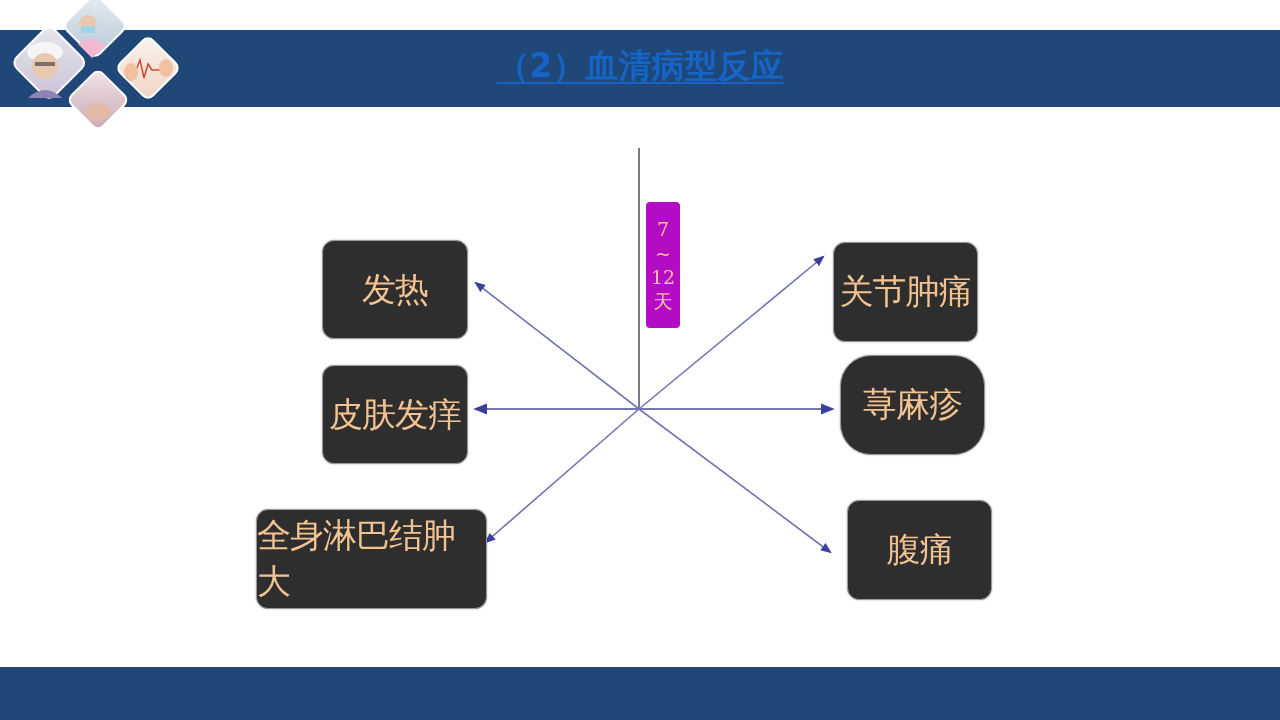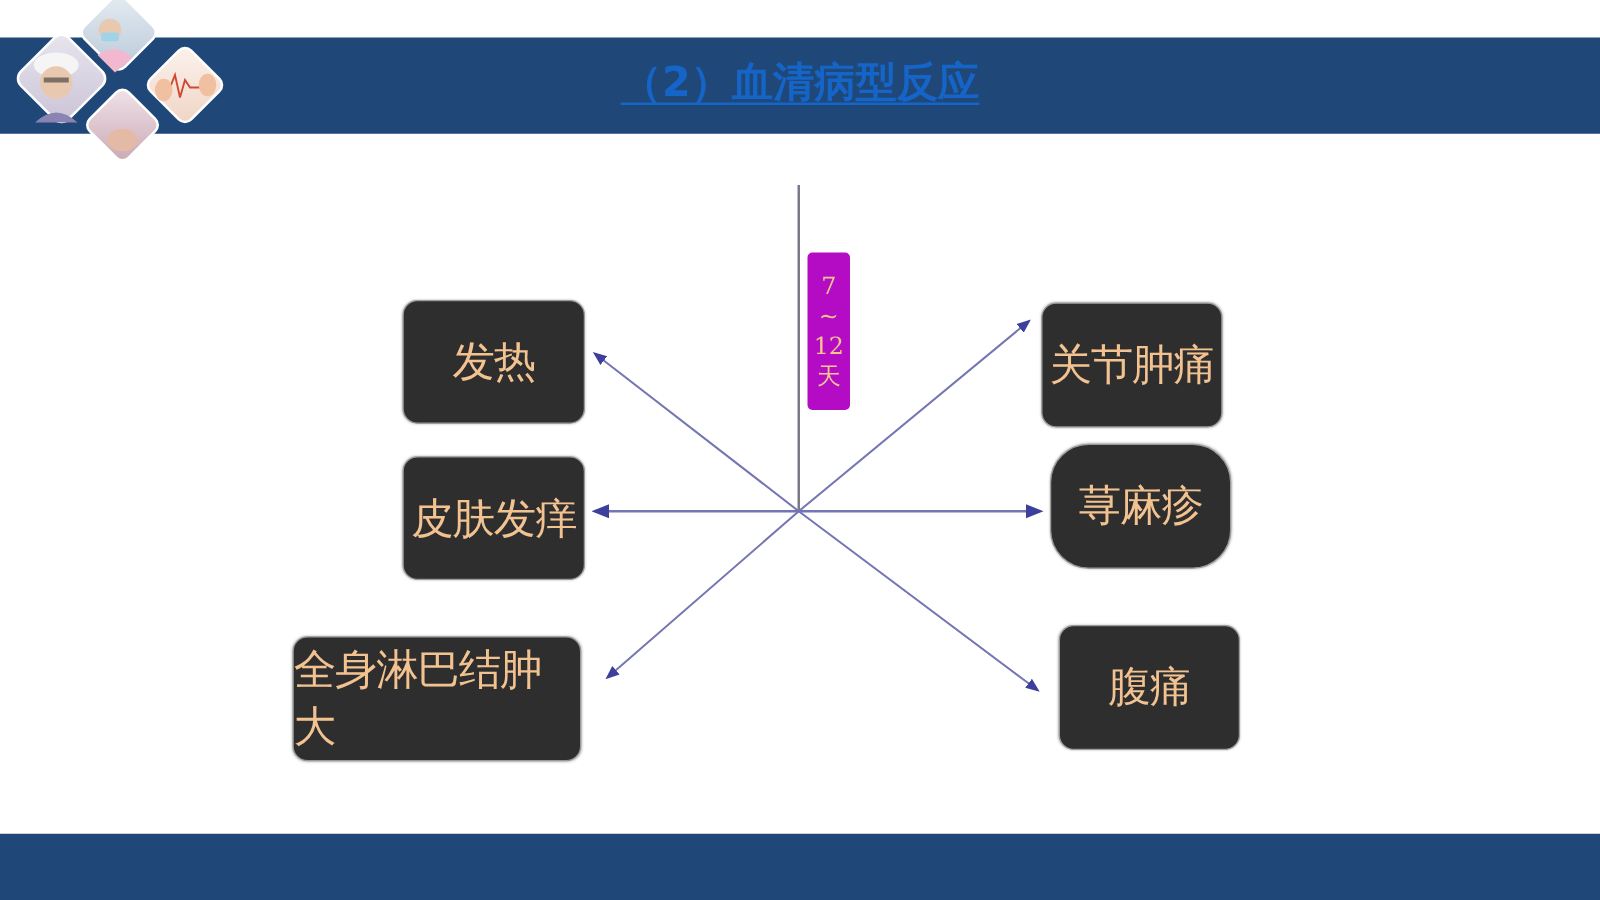--- a/index.html
+++ b/index.html
@@ -126,21 +126,21 @@
   <span>12</span>
   <span>天</span>
 </div>
 
 <div class="symptom-box" style="left:322px; top:240px; width:144px; height:97px;">
   <span>发热</span>
 </div>
 <div class="symptom-box" style="left:322px; top:365px; width:144px; height:97px;">
   <span>皮肤发痒</span>
 </div>
-<div class="symptom-box" style="left:234px; top:509px; width:229px; height:98px;">
+<div class="symptom-box" style="left:256px; top:509px; width:229px; height:98px;">
   <span>全身淋巴结肿大</span>
 </div>
 
 <div class="symptom-box" style="left:833px; top:211px; width:143px; height:98px;margin-top:31px;">
   <span>关节肿痛</span>
 </div>
 <div class="symptom-box" style="left:840px; top:355px; width:143px; height:98px;border-radius:31px;">
   <span>荨麻疹</span>
 </div>
 <div class="symptom-box" style="left:847px; top:500px; width:143px; height:98px;align-items:center;">

